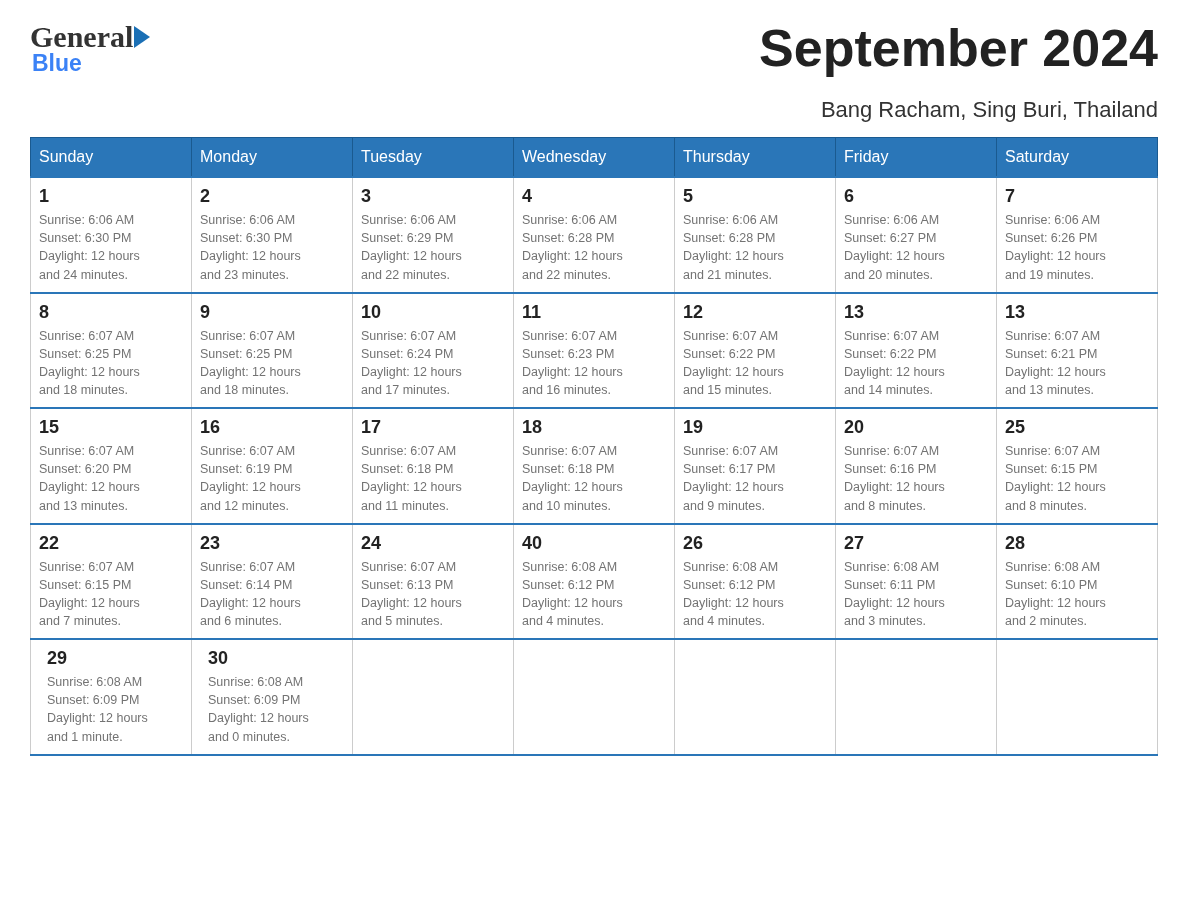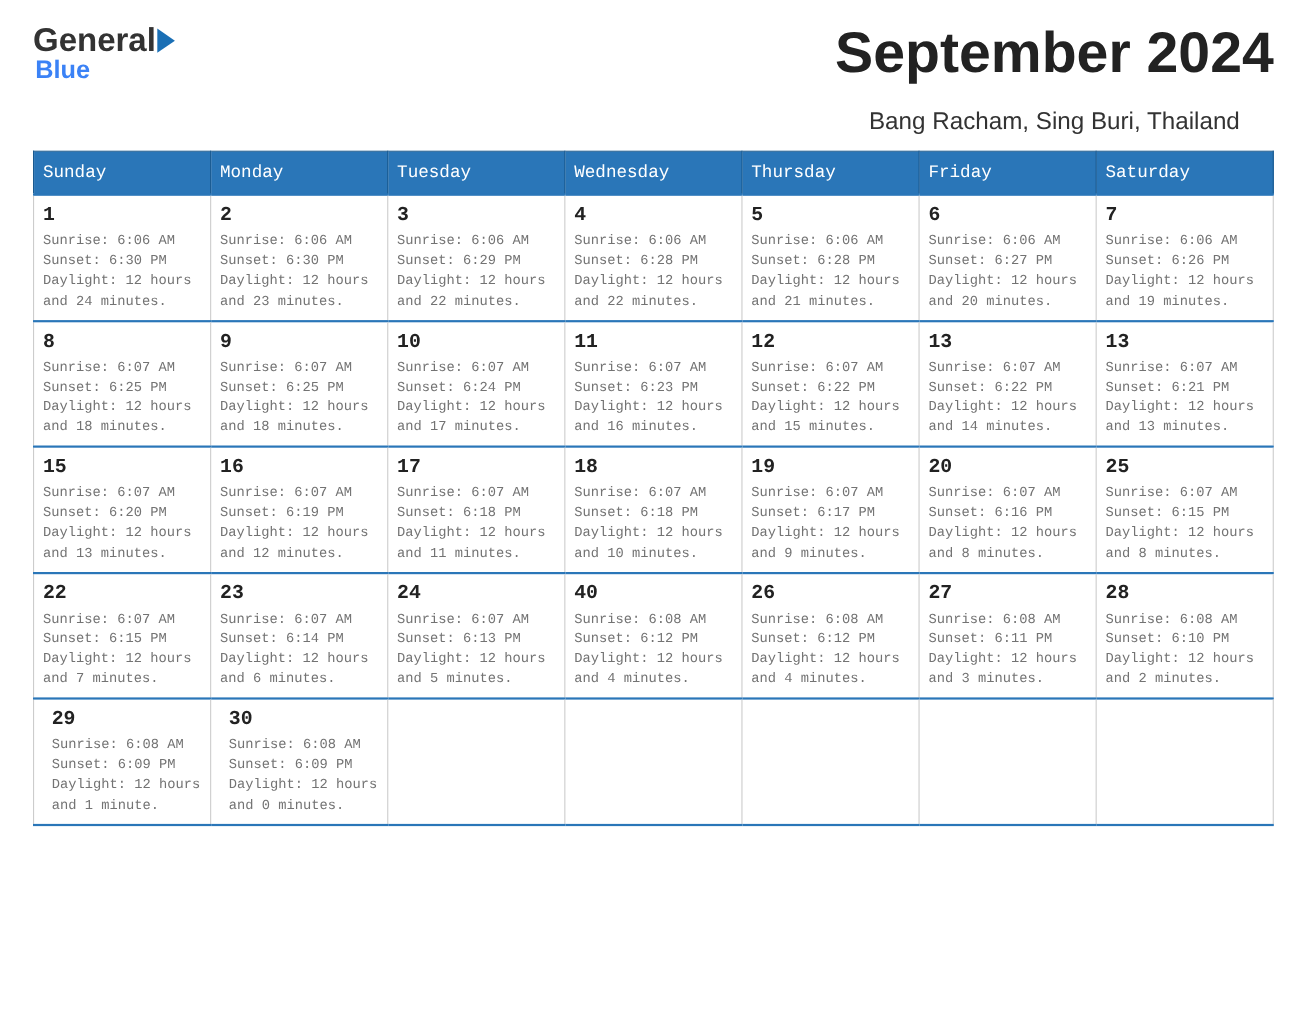--- a/index.html
+++ b/index.html
@@ -11,39 +11,38 @@
       min-height: 918px;
       padding: 20px 30px;
     }
     .header-area {
       display: flex;
       justify-content: space-between;
       align-items: flex-start;
       margin-bottom: 10px;
     }
     .title-area {
-      text-align: center;
+      text-align: right;
     }
     .title-area h1 {
       font-size: 52px;
       font-weight: bold;
       color: #222;
       line-height: 1.1;
     }
     .title-area h2 {
       font-size: 22px;
       font-weight: normal;
       color: #333;
       margin-top: 20px;
     }
     .calendar-table {
       width: 100%;
       border-collapse: collapse;
       margin-top: 14px;
-      font-family: Liberation Mono, monospace;
     }
     .calendar-table th {
       background-color: #2a76b8;
       color: #fff;
       font-size: 16px;
       font-weight: normal;
       padding: 10px 8px;
       text-align: left;
       border: 1px solid #1a5a90;
     }
@@ -72,21 +71,21 @@
     }
     .day-info {
       font-size: 12.5px;
       line-height: 1.45;
       color: #737373;
     }
     .logo-general {
       font-size: 30px;
       font-weight: bold;
       color: #333;
-      font-family: Liberation Sans, sans-serif;
+      font-family: Liberation Serif, serif;
     }
     .logo-blue-arrow {
       width: 0;
       height: 0;
       border-top: 11px solid transparent;
       border-bottom: 11px solid transparent;
       border-left: 16px solid #1a6fb5;
       display: inline-block;
       margin: 0 1px;
       vertical-align: middle;

